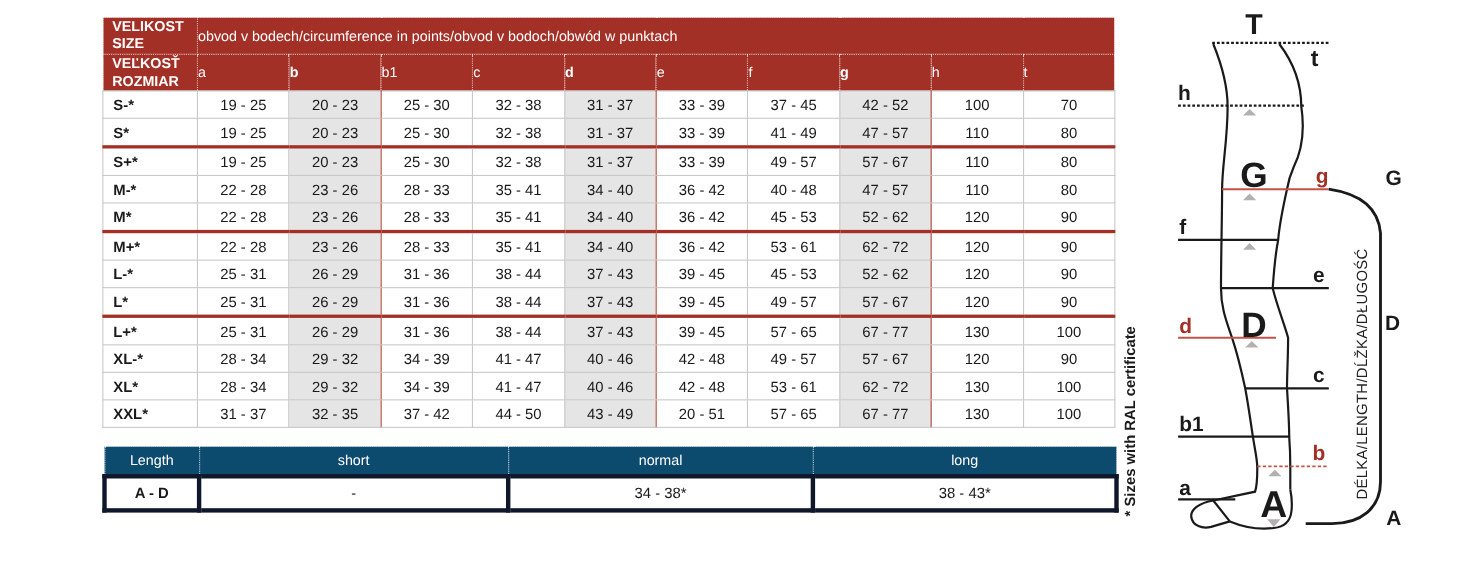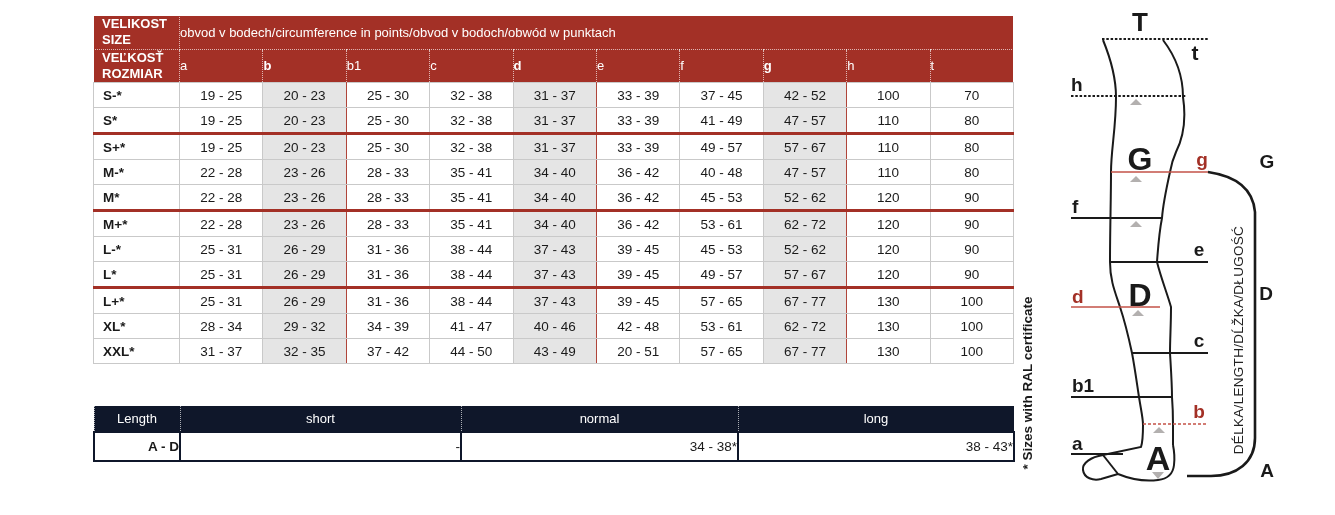--- a/index.html
+++ b/index.html
@@ -27,26 +27,26 @@
     border:1px solid #C9C9C9;background:#fff;
   }
   #size-table tbody td.size-cell{font-weight:bold;text-align:left;padding-left:9px;}
   #size-table tbody td.hl{
     background:#e5e5e5;
     border-left:1.5px solid #B0453A;border-right:1.5px solid #B0453A;
   }
   #size-table tbody tr.sep td{border-top:3px solid #A33026;}
   
   #length-table thead th{
-    background:#0f172a;color:#fff;font-size:13px;height:25px;
+    background:#0c4a6e;color:#fff;font-size:13px;height:25px;
     border:1px dotted rgba(255,255,255,.65);text-align:center;vertical-align:middle;
   }
   #length-table tbody td{
-    height:27px;font-size:13.5px;text-align:right;vertical-align:middle;
-    border:2px solid #0f172a;background:#fff;
+    height:27px;font-size:13.5px;text-align:center;vertical-align:middle;
+    border:4px solid #0f172a;background:#fff;
   }
   #length-table tbody td.len-label{font-weight:bold;}
   
   #diagram{position:absolute;left:1015px;top:0;}
   .lbl{font-family:"Liberation Sans","DejaVu Sans",sans-serif;font-weight:bold;fill:#1a1a1a;}
   .lbl-red{fill:#A33026;}
   .axis-text{font-family:"Liberation Sans","DejaVu Sans",sans-serif;fill:#222;font-weight:normal;}
 </style>
 </head>
 <body>
@@ -204,20 +204,33 @@
           <td>31 - 36</td>
           <td>38 - 44</td>
           <td class="hl">37 - 43</td>
           <td>39 - 45</td>
           <td>57 - 65</td>
           <td class="hl">67 - 77</td>
           <td>130</td>
           <td>100</td>
         </tr>
         <tr>
+          <td class="size-cell">XL-*</td>
+          <td>28 - 34</td>
+          <td class="hl">29 - 32</td>
+          <td>34 - 39</td>
+          <td>41 - 47</td>
+          <td class="hl">40 - 46</td>
+          <td>42 - 48</td>
+          <td>49 - 57</td>
+          <td class="hl">57 - 67</td>
+          <td>120</td>
+          <td>90</td>
+        </tr>
+        <tr>
           <td class="size-cell">XL*</td>
           <td>28 - 34</td>
           <td class="hl">29 - 32</td>
           <td>34 - 39</td>
           <td>41 - 47</td>
           <td class="hl">40 - 46</td>
           <td>42 - 48</td>
           <td>53 - 61</td>
           <td class="hl">62 - 72</td>
           <td>130</td>

